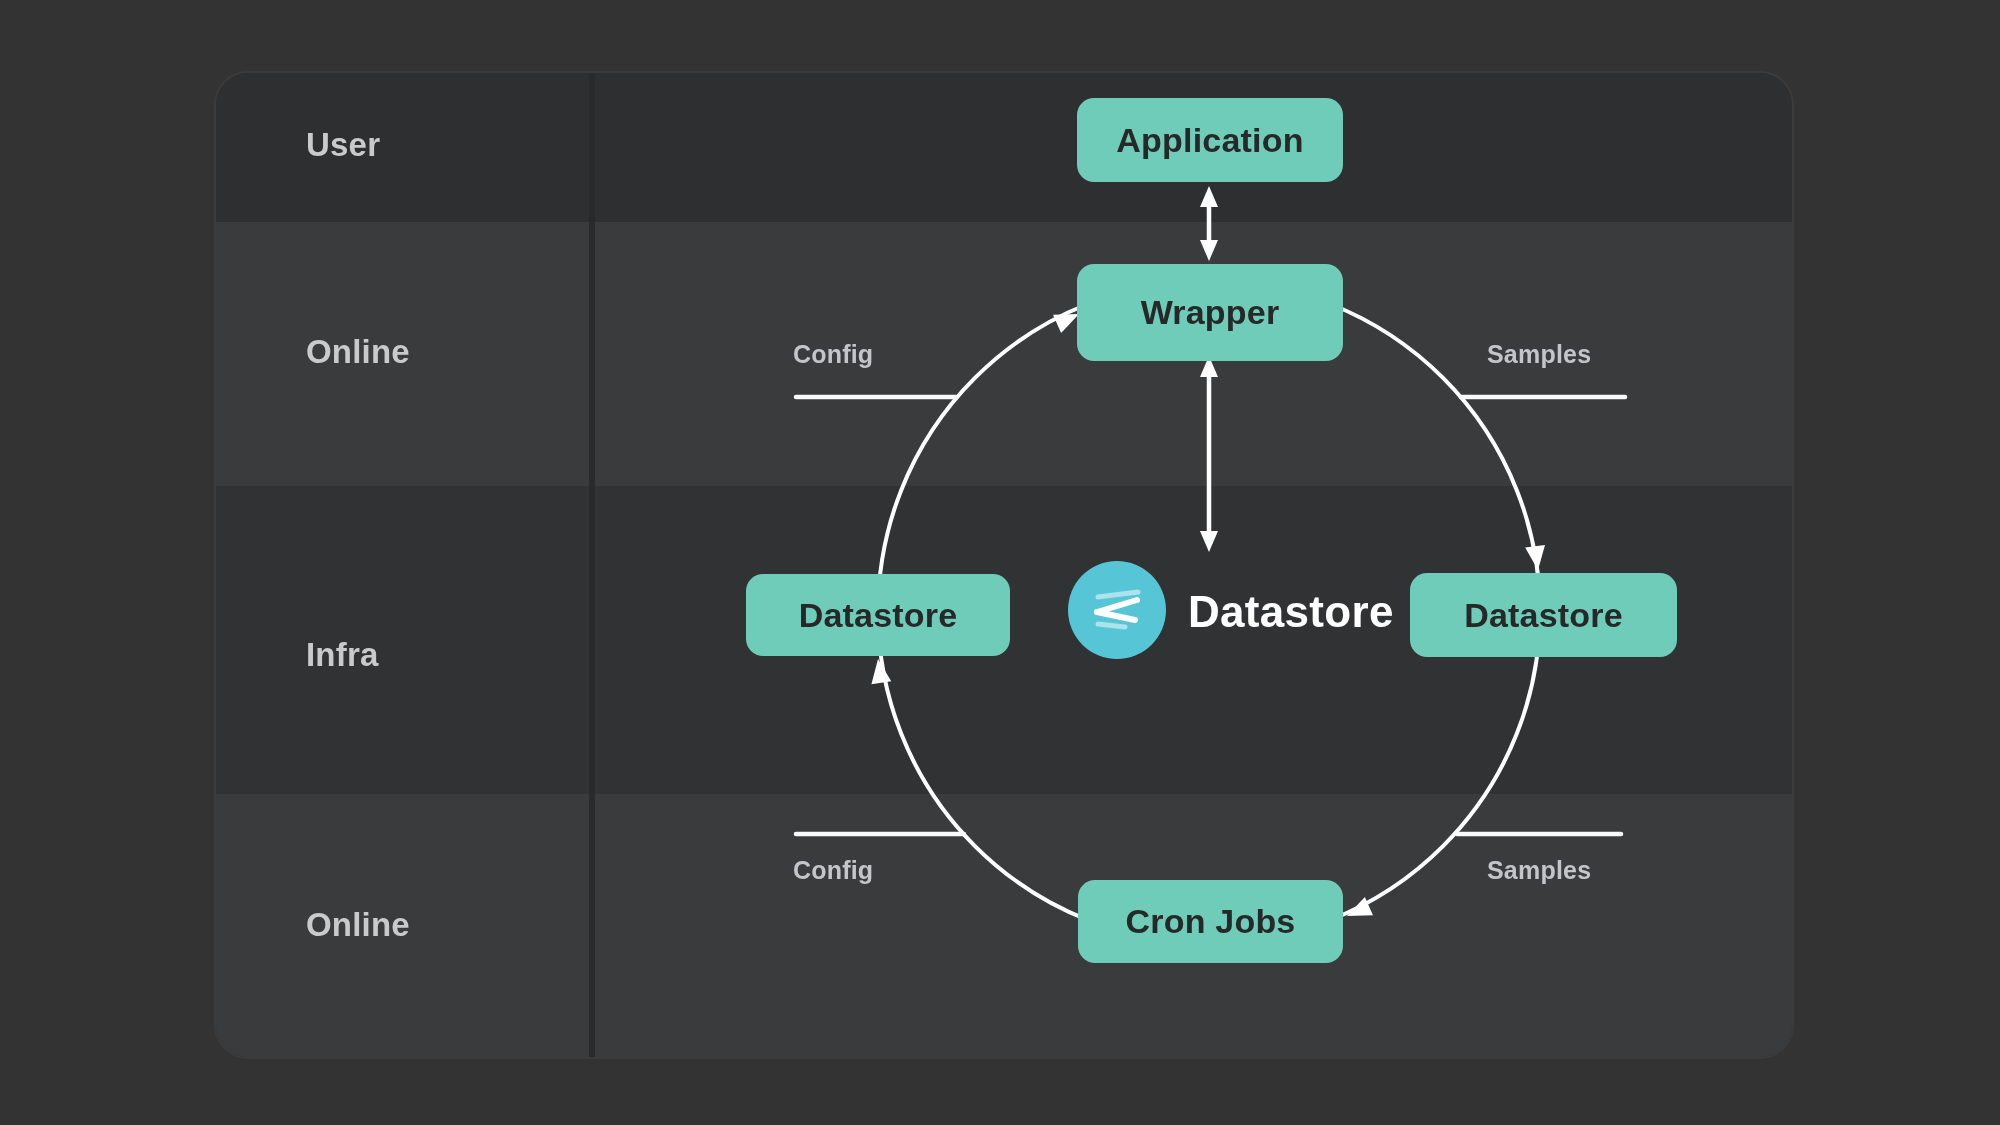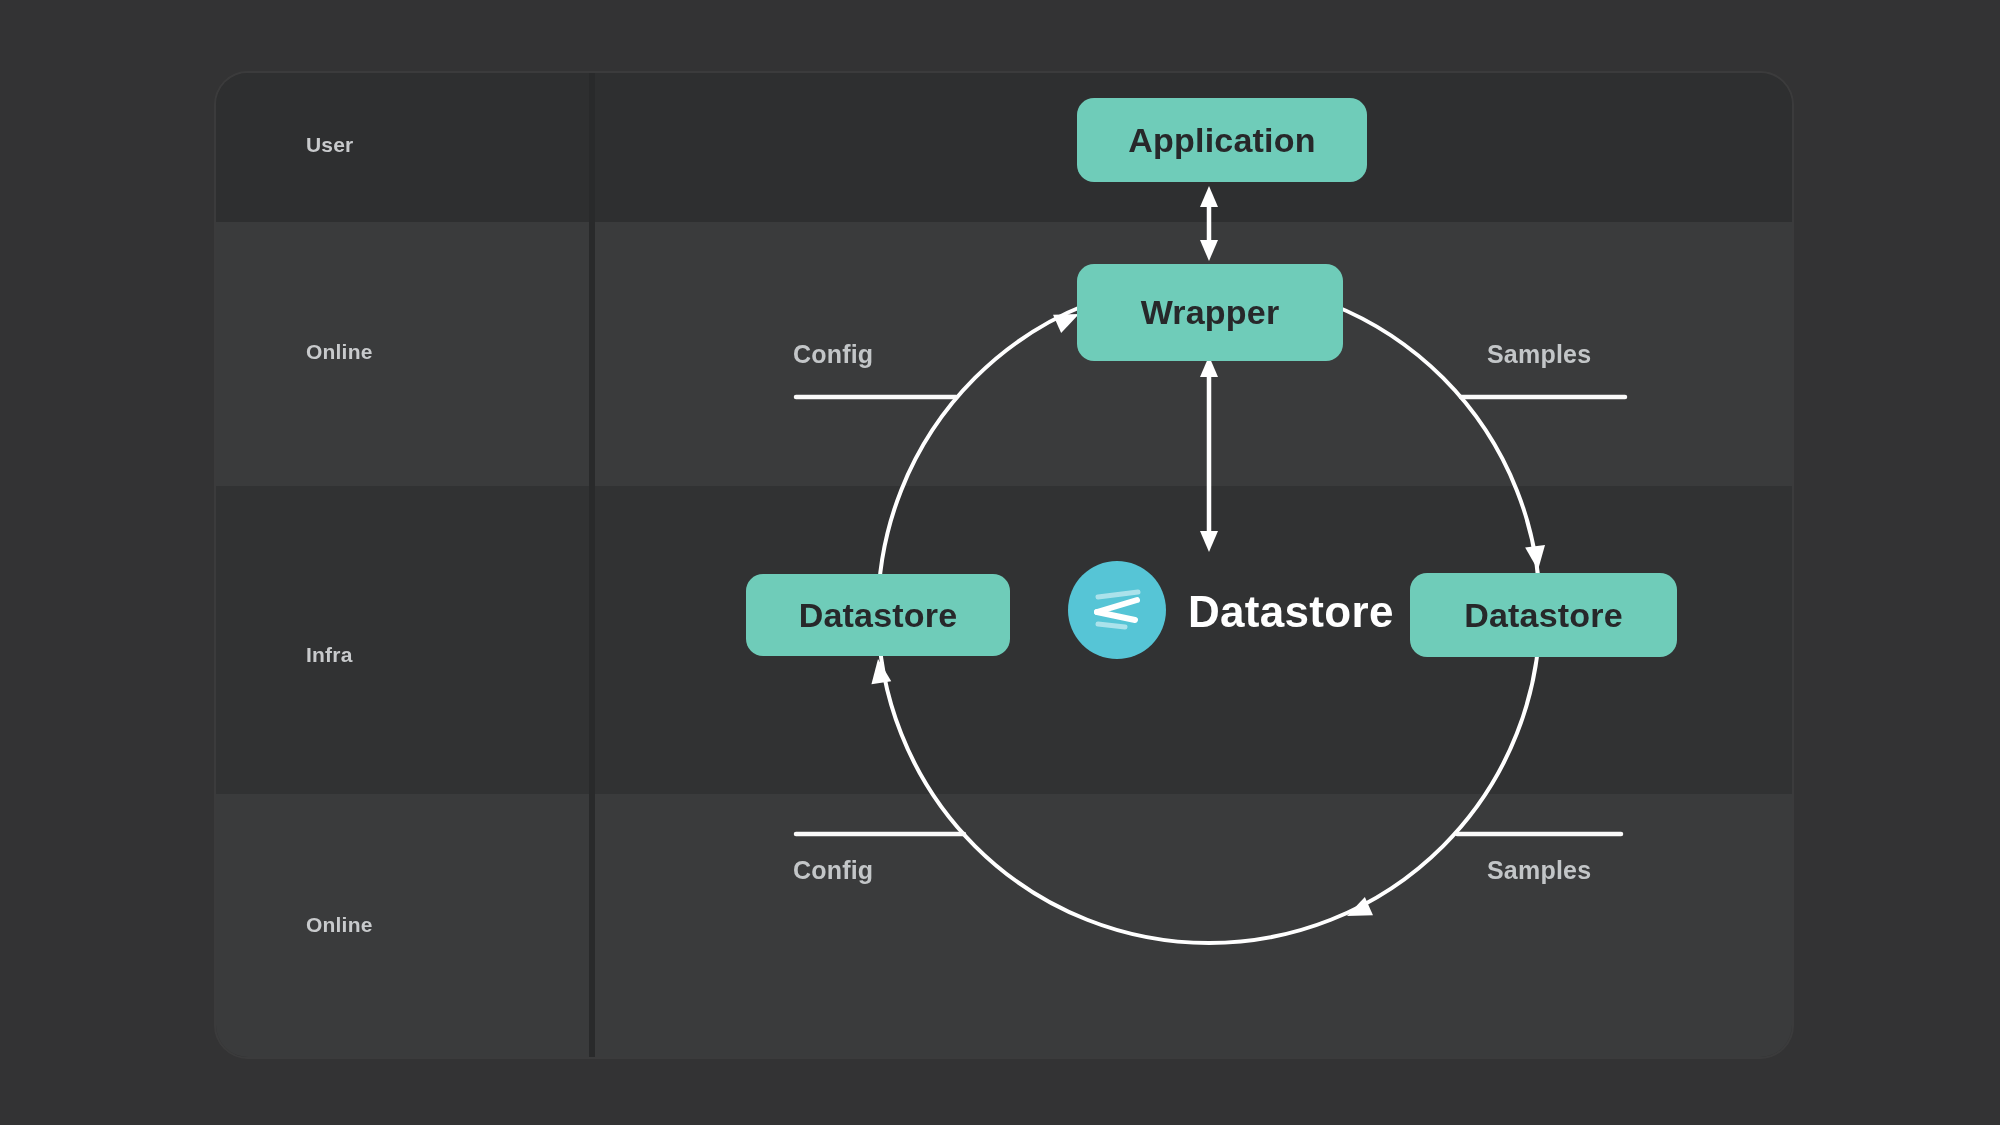--- a/index.html
+++ b/index.html
@@ -43,21 +43,21 @@
     background: #292a2b;
   }
 
   
   .row-label {
     position: absolute;
     left: 306px;
     height: 40px;
     display: flex;
     align-items: center;
-    font-size: 21px;
+    font-size: 33px;
     font-weight: 700;
     color: #c8cacc;
     z-index: 4;
     letter-spacing: 0.2px;
   }
 
   
   svg.overlay {
     position: absolute;
     left: 0;
@@ -72,21 +72,21 @@
     border-radius: 17px;
     display: flex;
     align-items: center;
     justify-content: center;
     font-size: 34px;
     font-weight: 700;
     color: #27282a;
     z-index: 3;
     letter-spacing: 0.2px;
   }
-  .node-application     { left: 1077px; top: 98px;  width: 290px; height: 84px; }
+  .node-application     { left: 1077px; top: 98px;  width: 266px; height: 84px; }
   .node-wrapper         { left: 1077px; top: 264px; width: 266px; height: 97px; }
   .node-datastore-left  { left: 746px;  top: 574px; width: 264px; height: 82px; }
   .node-datastore-right { left: 1410px; top: 573px; width: 267px; height: 84px; }
   .node-cron-jobs       { left: 1078px; top: 880px; width: 265px; height: 83px; }
 
   
   .edge-label {
     position: absolute;
     font-size: 25px;
     font-weight: 700;
@@ -169,20 +169,21 @@
     <polygon points="0,0 -24,-10 -24,10" fill="#ffffff" transform="translate(1079,314) rotate(-24)"></polygon>
     <polygon points="0,0 -24,-10 -24,10" fill="#ffffff" transform="translate(1538,570) rotate(83)"></polygon>
     <polygon points="0,0 -24,-10 -24,10" fill="#ffffff" transform="translate(1347,916) rotate(156)"></polygon>
     <polygon points="0,0 -24,-10 -24,10" fill="#ffffff" transform="translate(878,659) rotate(-98)"></polygon>
   </svg>
 
   <div class="node node-application">Application</div>
   <div class="node node-wrapper">Wrapper</div>
   <div class="node node-datastore-left">Datastore</div>
   <div class="node node-datastore-right">Datastore</div>
+  <div class="node node-cron-jobs">Cron Jobs</div>
 
   <div class="edge-label edge-config-top">Config</div>
   <div class="edge-label edge-samples-top">Samples</div>
   <div class="edge-label edge-config-bottom">Config</div>
   <div class="edge-label edge-samples-bottom">Samples</div>
 
   <div class="zstd-logo-circle">
     <svg width="98" height="98" viewBox="0 0 98 98">
       <path d="M30 36 L70 31" stroke="#ffffff" stroke-width="5" stroke-linecap="round" fill="none" opacity="0.5"></path>
       <path d="M69 39 L29 51" stroke="#ffffff" stroke-width="6" stroke-linecap="round" fill="none"></path>

